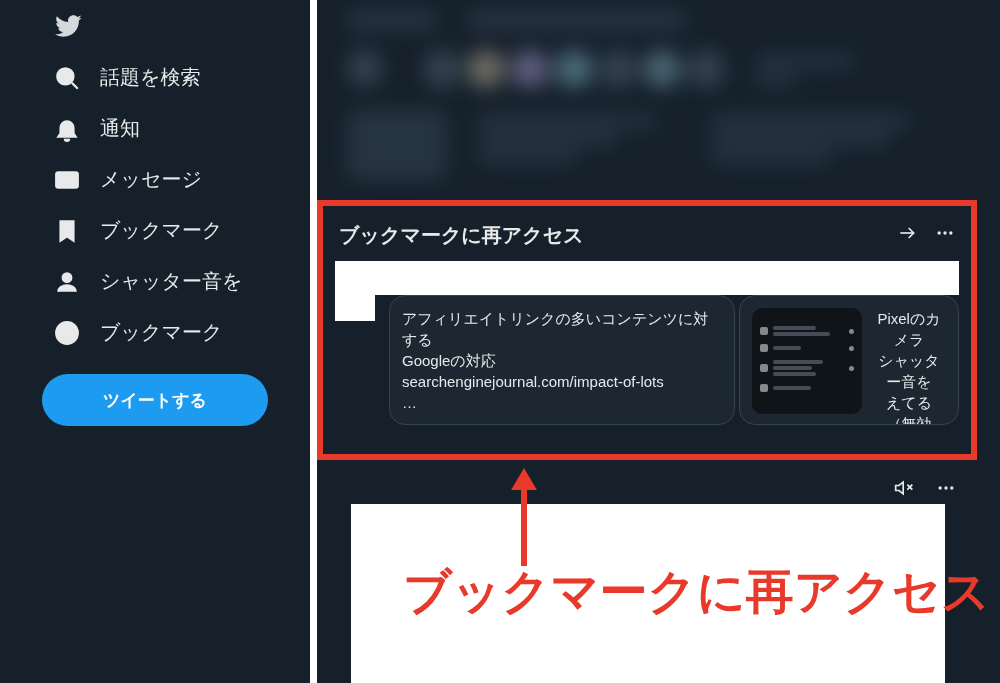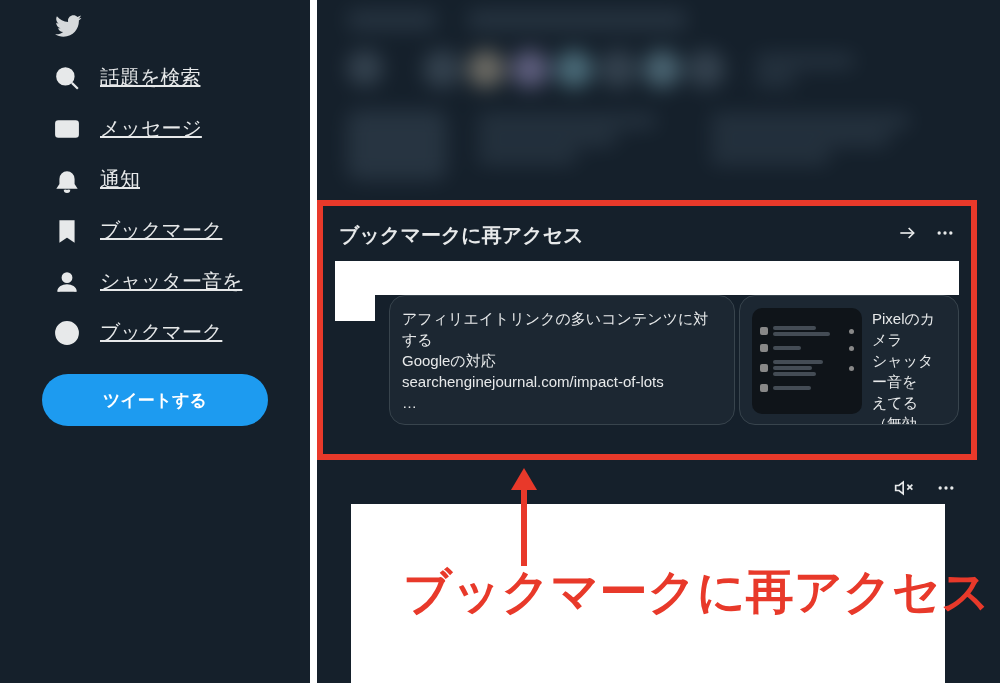--- a/index.html
+++ b/index.html
@@ -12,21 +12,20 @@
   overflow: hidden;
   position: relative;
 }
 .sidebar {
   position: absolute;
   left: 0;
   top: 0;
   width: 310px;
   height: 100%;
   padding: 4px 16px 0 42px;
-  text-decoration: underline;
 }
 .logo {
   padding: 8px 12px;
 }
 .logo svg { width: 28px; height: 28px; fill: #d6d9db; }
 .nav-item {
   display: flex;
   align-items: center;
   padding: 12px 12px;
   border-radius: 9999px;
@@ -121,21 +120,21 @@
   padding: 10px 8px;
   font-size: 6px;
   color: #b0b7bc;
   overflow: hidden;
 }
 .card2-thumb-row { display:flex; justify-content: space-between; align-items:center; margin: 6px 0;}
 .card2-thumb-dot { width: 5px; height:5px; border-radius:50%; background:#888; }
 .card2-thumb-icon { width:8px; height:8px; background:#888; border-radius:2px; }
 .card2-thumb-lines { flex:1; margin: 0 5px; }
 .card2-thumb-lines div { height: 4px; background: #444c55; border-radius: 2px; margin: 2px 0; }
-.card2-text { font-size: 15px; line-height:1.4; color:#e7e9ea; white-space: normal; }
+.card2-text { font-size: 15px; line-height:1.4; color:#e7e9ea; white-space: normal; text-align: center; }
 .below-actions {
   position: absolute;
   top: 478px;
   right: 44px;
   display: flex;
   gap: 22px;
   color: #e7e9ea;
 }
 .below-actions .ico { cursor: pointer; font-size: 18px; }
 .white-page {
@@ -181,35 +180,35 @@
           <circle cx="10.5" cy="10.5" r="7.5"></circle>
           <line x1="16.5" y1="16.5" x2="22" y2="22"></line>
         </svg>
     </span>
     <span>話題を検索</span>
   </div>
 
   <div class="nav-item">
     <span class="icon">
       <svg viewBox="0 0 24 24" fill="none" stroke-width="2">
+          <path d="M18 16v-5a6 6 0 10-12 0v5l-2 3h16l-2-3z"></path>
+          <path d="M10 21a2 2 0 004 0"></path>
+        </svg>
+    </span>
+    <span>通知</span>
+  </div>
+
+  <div class="nav-item">
+    <span class="icon">
+      <svg viewBox="0 0 24 24" fill="none" stroke-width="2">
           <rect x="2" y="5" width="20" height="14" rx="2"></rect>
           <path d="M2 7l10 6 10-6"></path>
         </svg>
     </span>
     <span>メッセージ</span>
-  </div>
-
-  <div class="nav-item">
-    <span class="icon">
-      <svg viewBox="0 0 24 24" fill="none" stroke-width="2">
-          <path d="M18 16v-5a6 6 0 10-12 0v5l-2 3h16l-2-3z"></path>
-          <path d="M10 21a2 2 0 004 0"></path>
-        </svg>
-    </span>
-    <span>通知</span>
   </div>
 
   <div class="nav-item">
     <span class="icon">
       <svg viewBox="0 0 24 24" fill="none" stroke-width="2">
           <path d="M6 3h12v18l-6-4-6 4V3z"></path>
         </svg>
     </span>
     <span>ブックマーク</span>
   </div>

